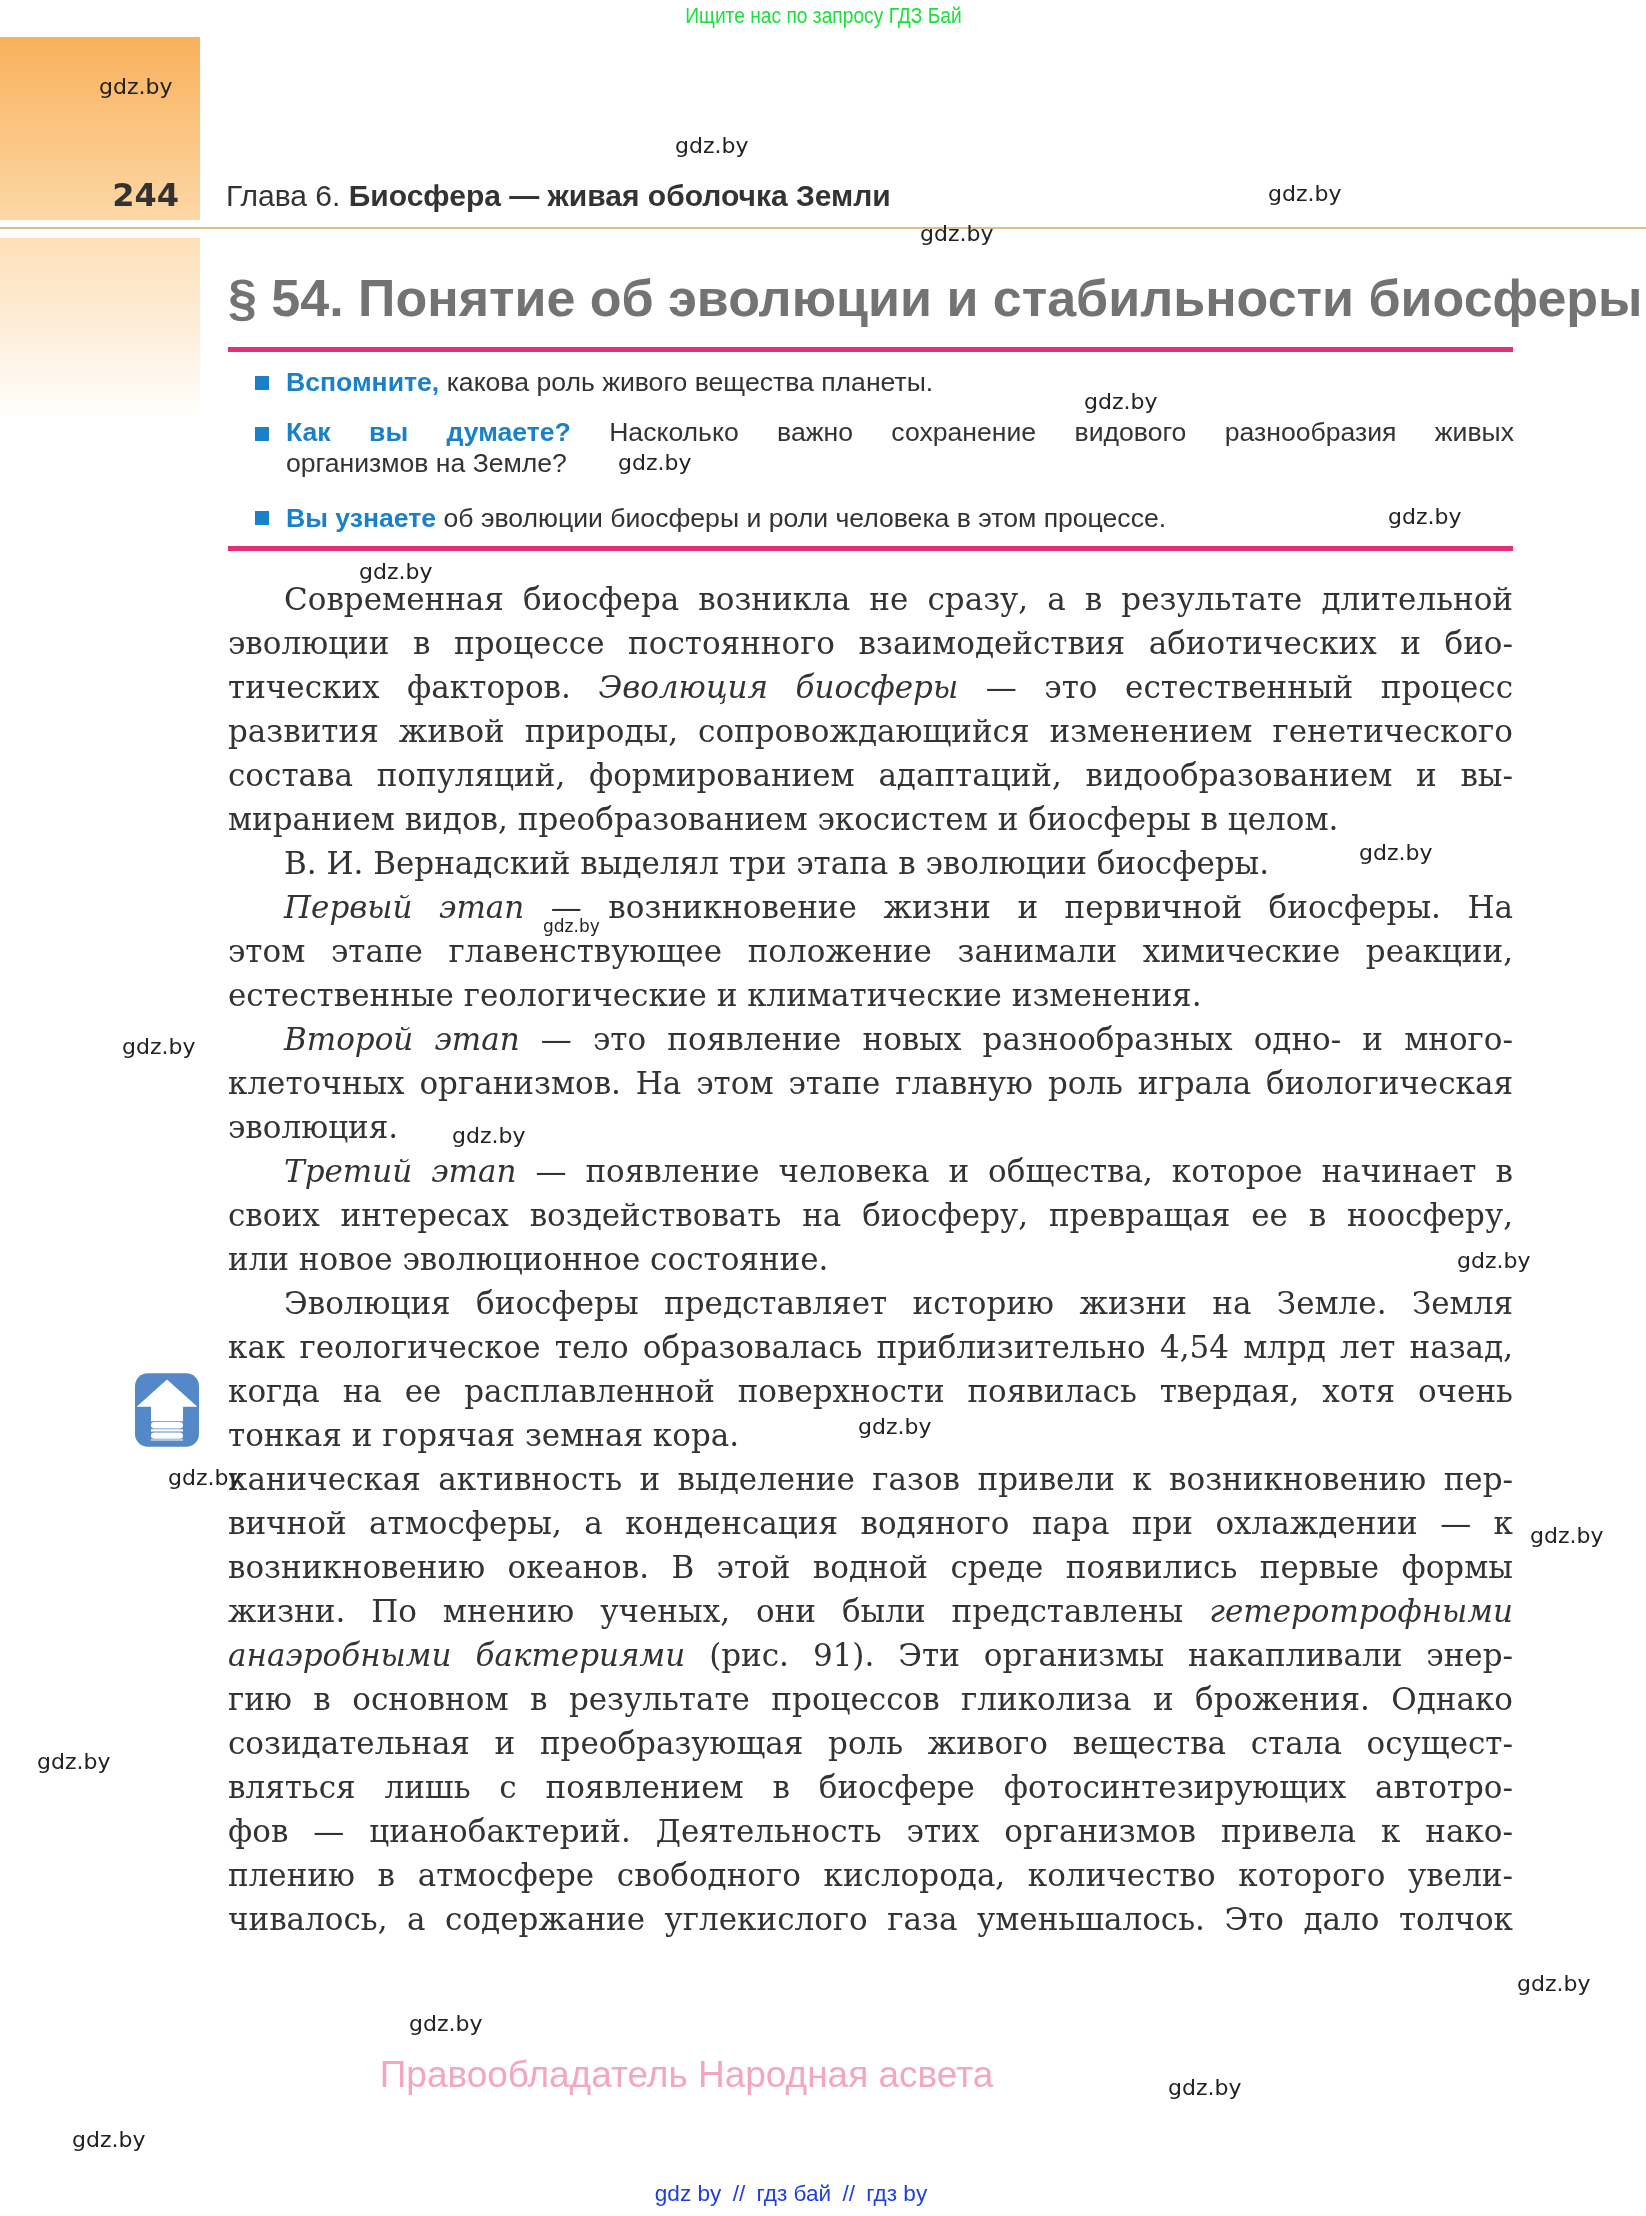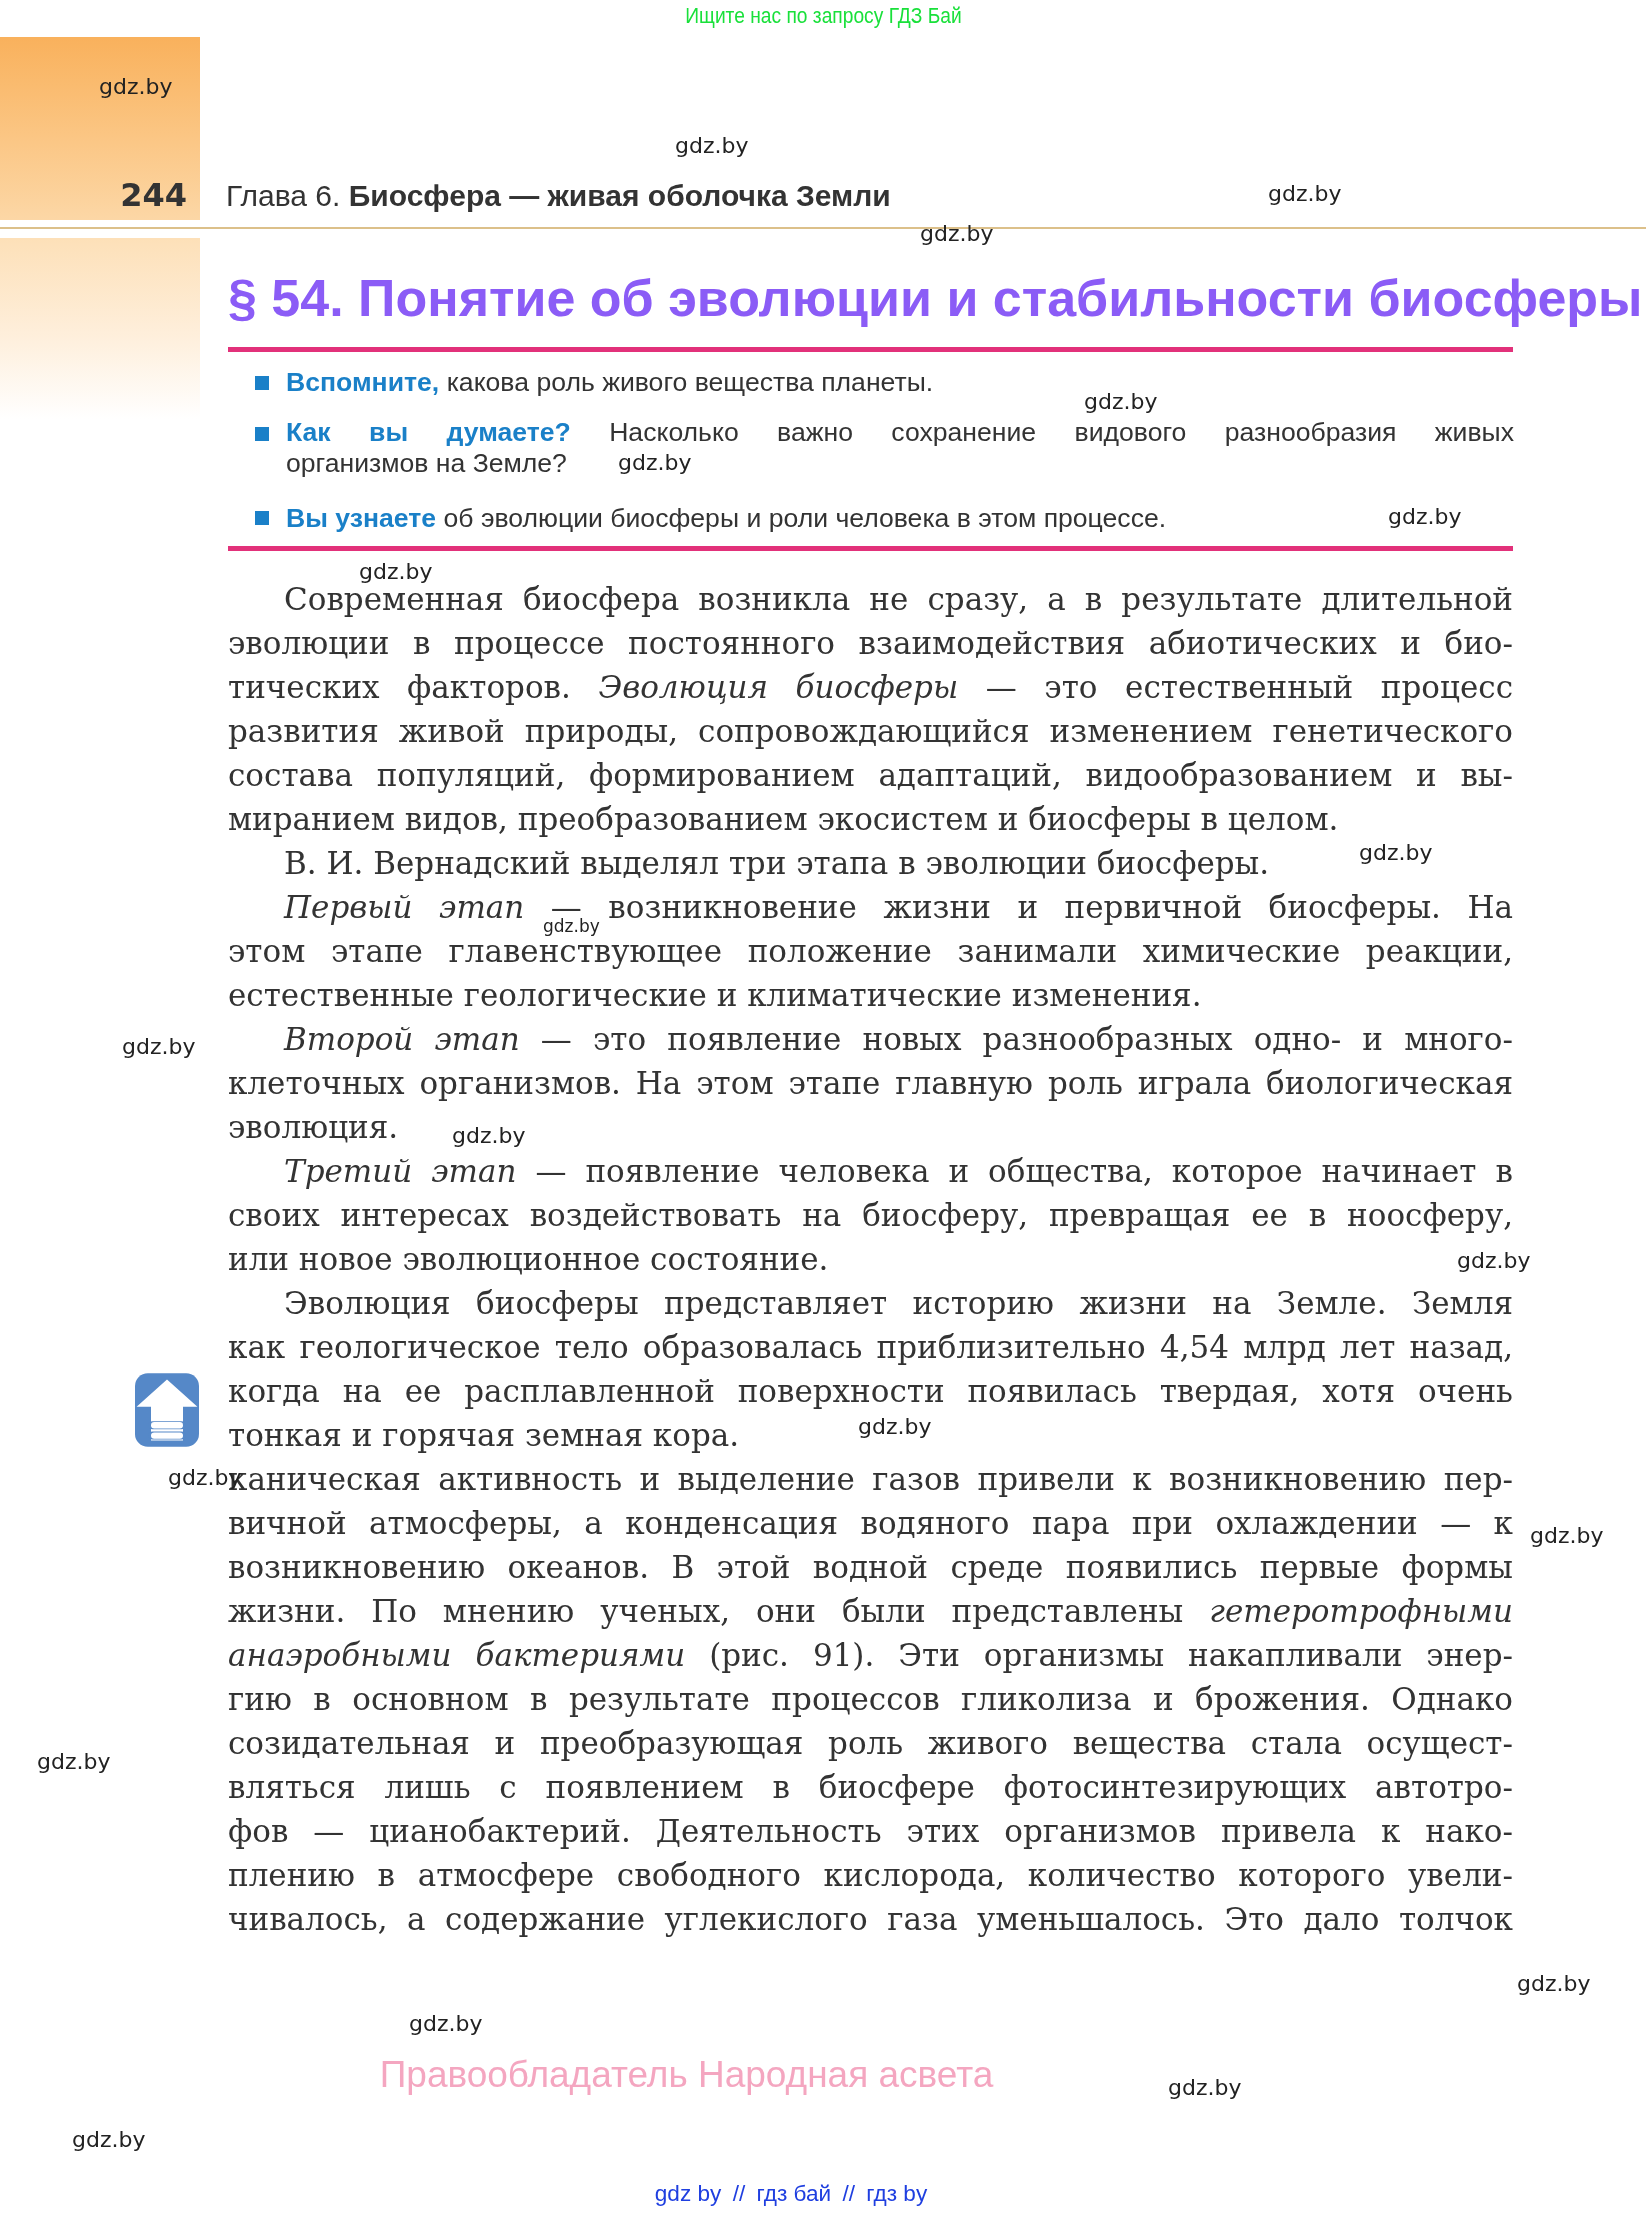--- a/index.html
+++ b/index.html
@@ -16,31 +16,31 @@
   .orange-block {
     left: 0; top: 37px; width: 200px; height: 183px;
     background: linear-gradient(to bottom, #f9b15c 0%, #fbc684 55%, #fcd7a6 100%);
   }
   .orange-fade {
     left: 0; top: 238px; width: 200px; height: 181px;
     background: linear-gradient(to bottom, #fde0b8 0%, #feefdc 55%, #ffffff 100%);
   }
   .page-number {
     left: 0; width: 179px; top: 176px; text-align: right;
-    font-family: "DejaVu Sans", sans-serif; font-weight: bold; font-size: 32px; color: #333; margin-left: 8px;
+    font-family: "DejaVu Sans", sans-serif; font-weight: bold; font-size: 32px; color: #333;
   }
   .chapter-line {
     left: 226px; top: 179px; font-size: 30px; color: #333; white-space: nowrap;
   }
   .chapter-line .bold { font-weight: bold; }
   .header-rule { left: 0; top: 227px; width: 1647px; height: 2.4px; background: #dcc08a; }
   .section-title {
     left: 228px; top: 268px; width: 1277px; white-space: nowrap;
     font-family: "Liberation Sans", sans-serif; font-weight: bold; font-size: 52px;
-    color: #8b5cf6; text-align: justify; text-align-last: justify;
+    color: #737373; text-align: justify; text-align-last: justify;
   }
   .section-title span { display: inline-block; }
   .pink-rule { left: 228px; width: 1285px; height: 4.8px; background: #e2317a; }
   .intro {
     left: 255px; width: 1259px; font-size: 26.6px; color: #333; line-height: 31px;
   }
   .intro .bullet {
     position: absolute; left: 0; width: 13.7px; height: 13.7px; background: #1a80c8;
   }
   .intro .line { position: absolute; left: 31px; width: 1228px; white-space: nowrap; }

